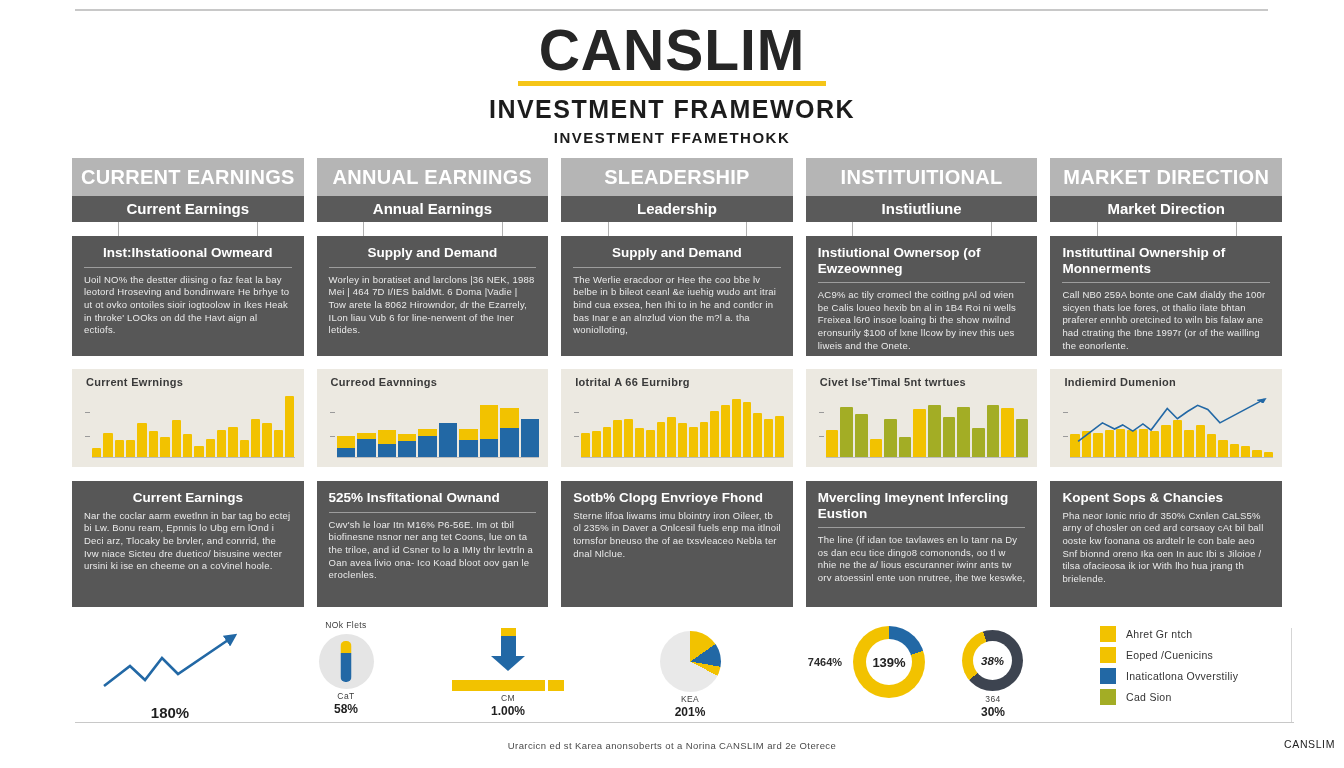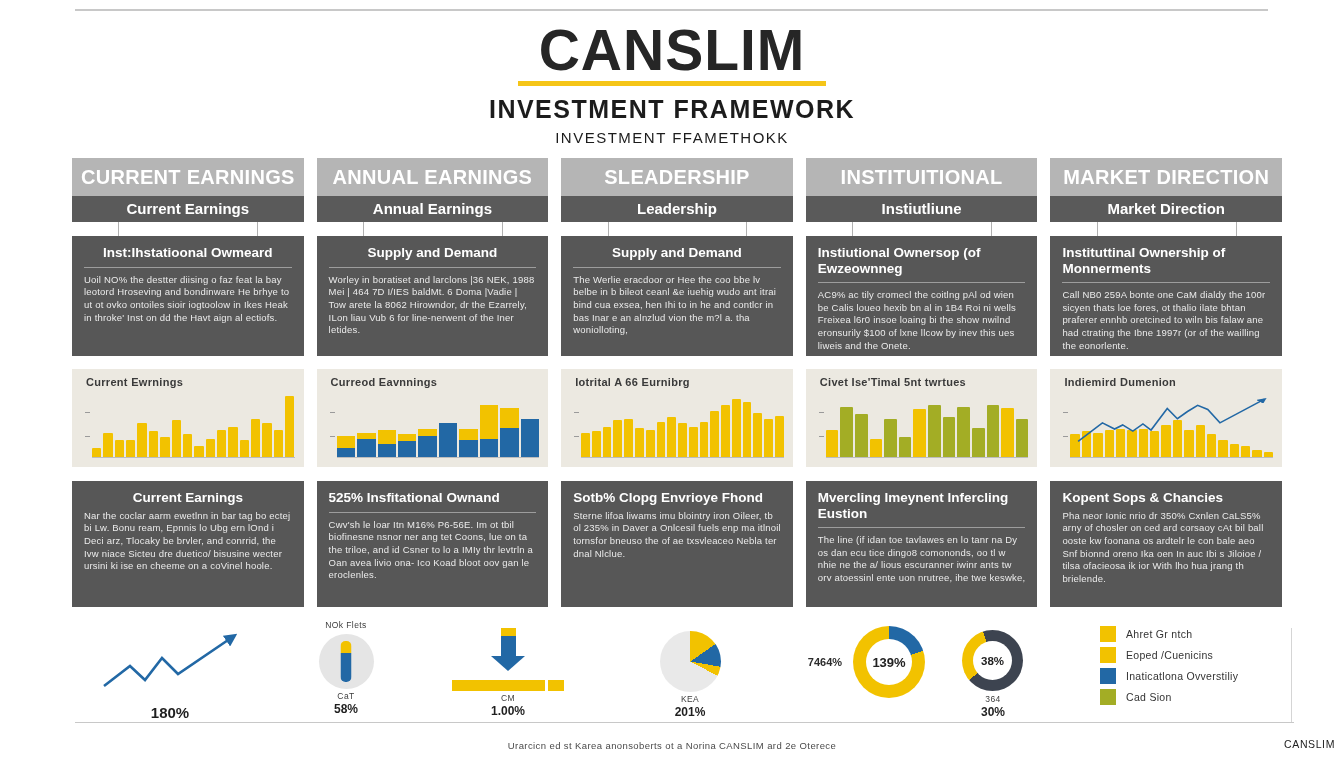--- a/index.html
+++ b/index.html
@@ -7,21 +7,21 @@
   .rule{position:absolute;border-top:2px solid #c8c8c8;}
   #top-rule{left:75px;right:76px;top:9px;}
   #bottom-rule{left:75px;right:50px;top:722px;border-top-width:1.5px;}
   #right-divider{position:absolute;right:52px;top:628px;height:94px;border-left:1px solid #d5d5d5;}
 
   
   .title-wrap{position:absolute;top:22px;left:0;right:0;text-align:center;}
   .main-title{font-size:57px;font-weight:800;color:#262626;letter-spacing:1px;line-height:1.0;}
   .title-underline{width:308px;height:5px;margin:2px auto 0;}
   .subtitle{font-size:25px;font-weight:bold;color:#1c1c1c;letter-spacing:1.5px;margin-top:9px;}
-  .subtitle2{font-size:15px;font-weight:normal;color:#1c1c1c;letter-spacing:1.5px;margin-top:5px;}
+  .subtitle2{font-size:15px;font-weight:bold;color:#1c1c1c;letter-spacing:1.5px;margin-top:5px;}
 
   
   .cols{position:absolute;left:72px;top:158px;width:1210px;display:grid;grid-template-columns:repeat(5,1fr);column-gap:13px;}
   .col{display:flex;flex-direction:column;justify-content:flex-end;}
   .col-header{background:#b5b5b5;color:#fff;text-align:center;font-weight:bold;font-size:20px;letter-spacing:0.3px;padding:8px 0 7px;white-space:nowrap;overflow:hidden;}
   .col-sub{background:#5a5a5a;color:#fff;text-align:center;font-weight:bold;font-size:15px;padding:4px 0 5px;}
   .connectors{height:14px;position:relative;}
   .connectors::before,.connectors::after{content:"";position:absolute;top:0;bottom:0;width:1px;background:#b0b0b0;}
   .connectors::before{left:20%;}
   .connectors::after{left:80%;}
@@ -108,21 +108,21 @@
 
 <div class="cols">
 
   <div class="col">
     <div class="col-header">CURRENT EARNINGS</div>
     <div class="col-sub">Current Earnings</div>
     <div class="connectors"></div>
     <div class="box box1 tc">
       <div class="box-title">Inst:Ihstatioonal Owmeard</div>
       <div class="box-sep"></div>
-      <div class="box-body">Uoil NO% the destter diising o faz feat la bay leotord Hroseving and bondinware He brhye to ut ot ovko ontoiles sioir iogtoolow in Ikes Heak in throke' Inst on dd the Havt aign al ectiofs.</div>
+      <div class="box-body">Uoil NO% the destter diising o faz feat la bay leotord Hroseving and bondinware He brhye to ut ot ovko ontoiles sioir iogtoolow in Ikes Heak in throke' LOOks on dd the Havt aign al ectiofs.</div>
     </div>
     <div class="chart-card">
       <div class="chart-label">Current Ewrnings</div>
       <div class="chart-area">
           <div class="bars">
             <div class="bar" style="height: 15%; background: rgb(242, 194, 0);"></div>
             <div class="bar" style="height: 40%; background: rgb(242, 194, 0);"></div>
             <div class="bar" style="height: 28%; background: rgb(242, 194, 0);"></div>
             <div class="bar" style="height: 28%; background: rgb(242, 194, 0);"></div>
             <div class="bar" style="height: 55%; background: rgb(242, 194, 0);"></div>
@@ -369,21 +369,21 @@
 </div>
 
 <div id="donut1-side">7464%</div>
 <div class="icon-block" id="icon-donut1">
   <div class="donut" id="donut1" style="background: conic-gradient(rgb(34, 104, 165) 0deg, rgb(34, 104, 165) 72deg, rgb(242, 194, 0) 72deg, rgb(242, 194, 0) 360deg);">
     <div class="hole">139%</div>
   </div>
 </div>
 
 <div class="icon-block" id="icon-donut2">
-  <div class="donut" id="donut2" style="background: conic-gradient(rgb(61, 68, 80) 0deg, rgb(61, 68, 80) 230deg, rgb(242, 194, 0) 230deg, rgb(242, 194, 0) 342deg, rgb(61, 68, 80) 342deg, rgb(61, 68, 80) 360deg);">
+  <div class="donut" id="donut2" style="background: conic-gradient(rgb(61, 68, 80) 0deg, rgb(61, 68, 80) 230deg, rgb(242, 194, 0) 230deg, rgb(242, 194, 0) 342deg, rgb(61, 68, 80) 342deg, rgb(61, 68, 80) 360deg); font-style: italic;">
     <div class="hole">38%</div>
   </div>
   <div class="icon-caption">364</div>
   <div class="icon-value">30%</div>
 </div>
 
 <div id="legend">
     <div class="legend-item">
       <span class="sq" style="background: rgb(242, 194, 0);"></span>
       <span class="lbl">Ahret Gr ntch</span>

